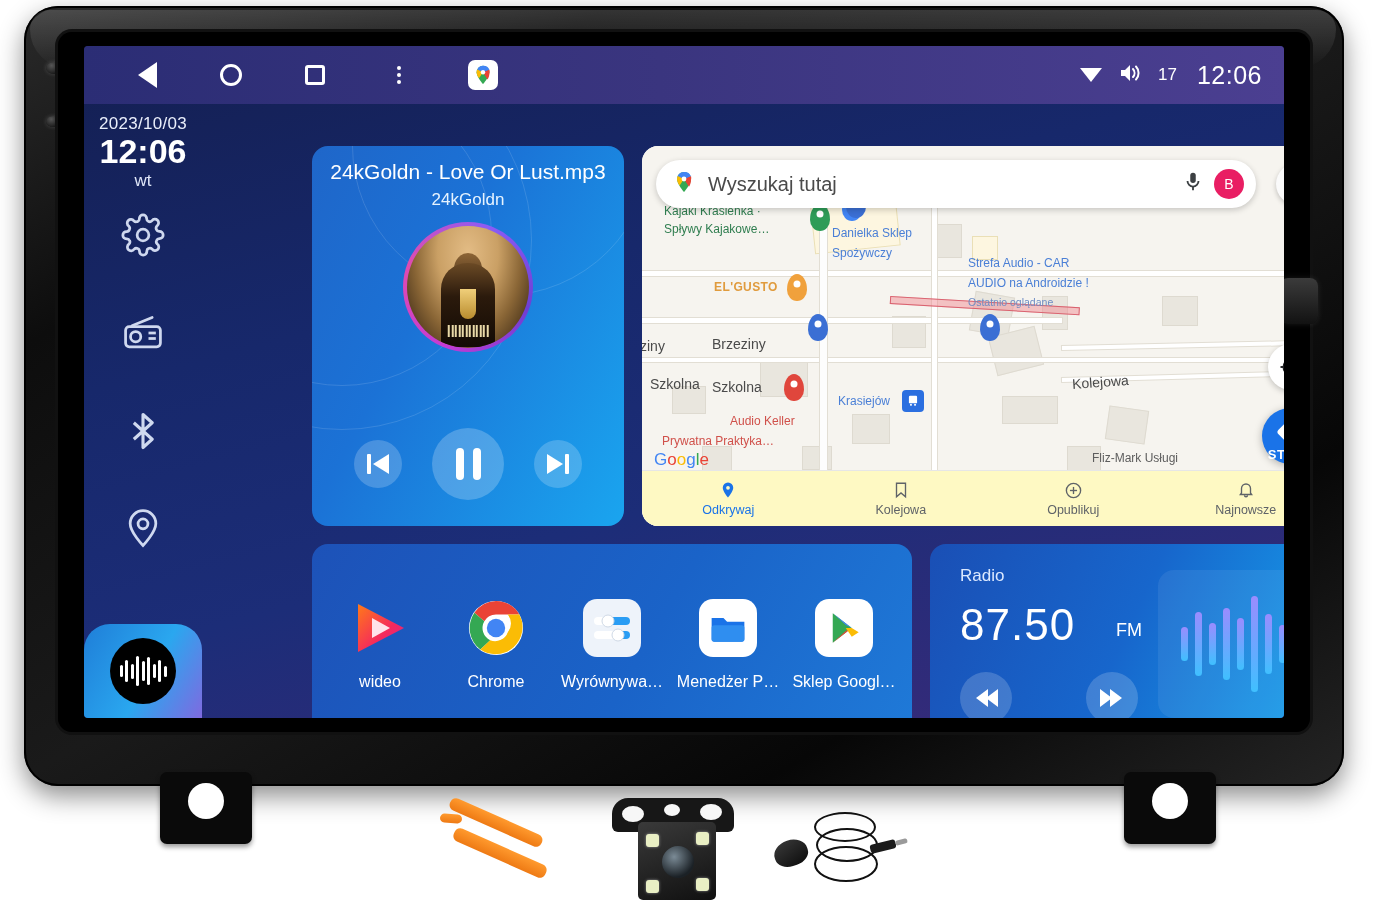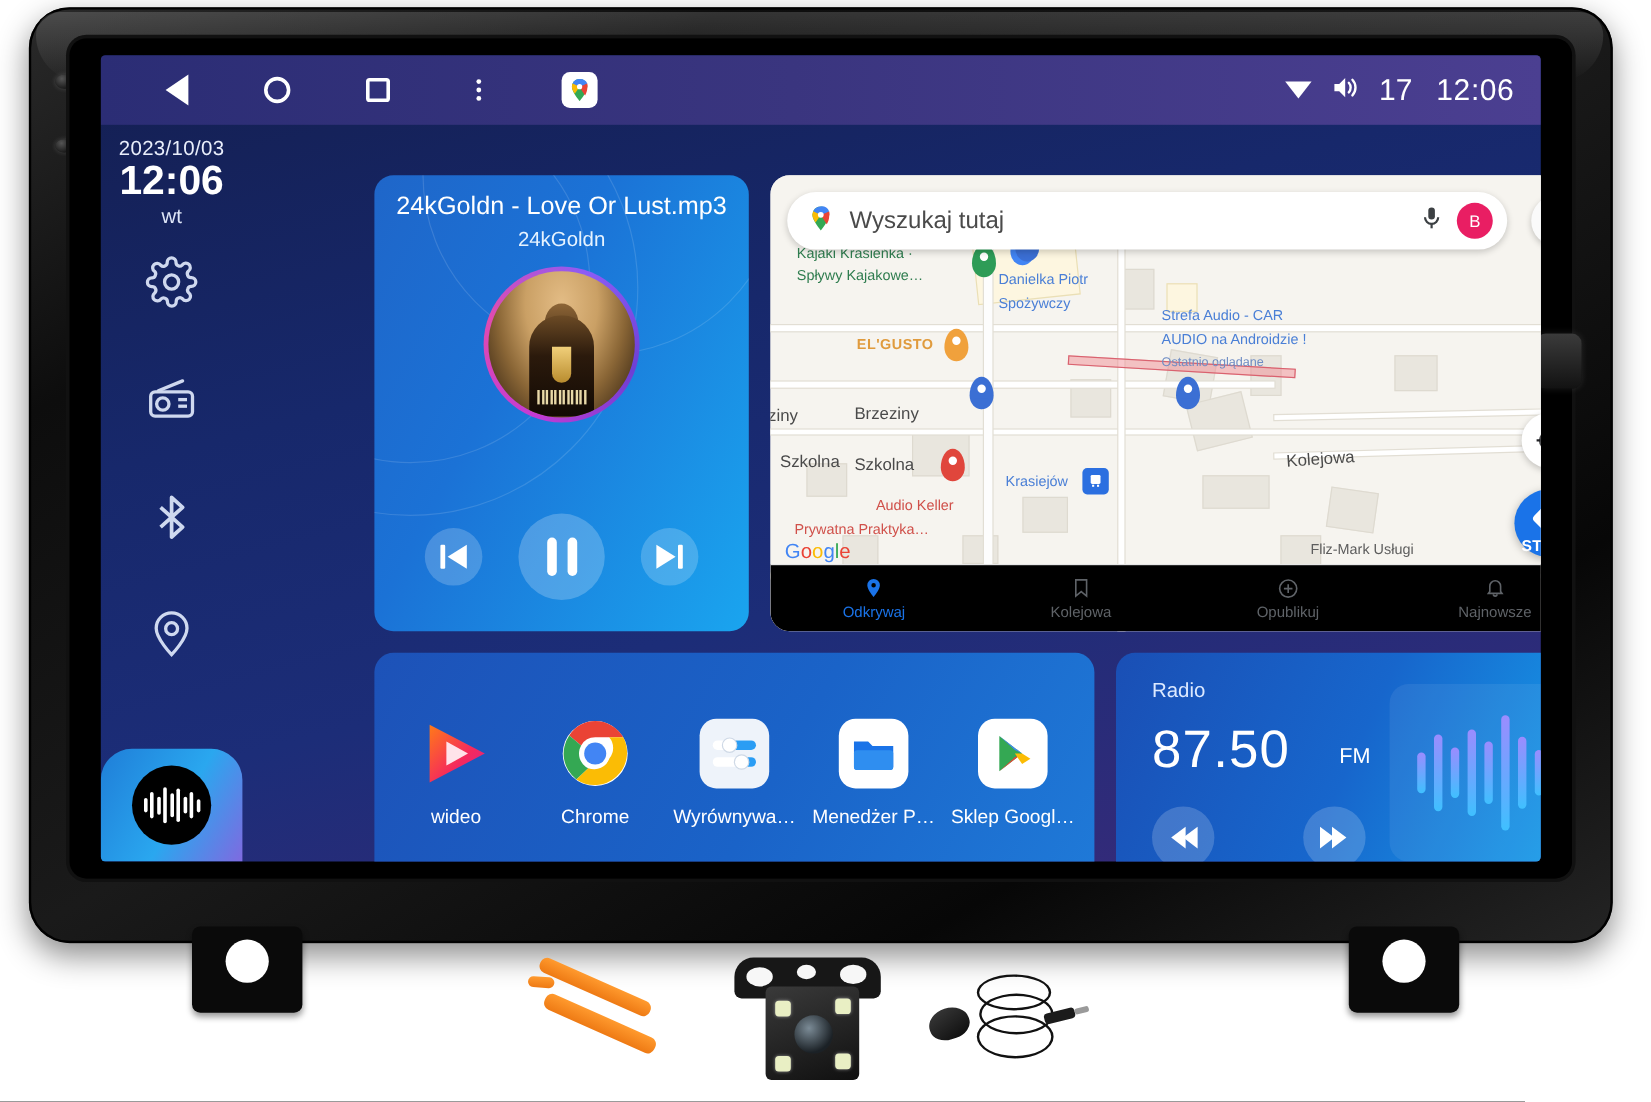--- a/index.html
+++ b/index.html
@@ -77,21 +77,21 @@
   }
   .circ-home { width:22px;height:22px;border:3px solid #fff;border-radius:50%; }
   .sq-recent { width:20px;height:20px;border:3px solid #fff;border-radius:3px; }
   .dots-more { display:flex;flex-direction:column;gap:3px;align-items:center; }
   .dots-more i { width:4px;height:4px;background:#fff;border-radius:50%; display:block; }
   .maps-chip {
     width:30px;height:30px;background:#fff;border-radius:7px;
     display:flex;align-items:center;justify-content:center;
   }
   .status-right { margin-left:auto; display:flex; align-items:center; gap: 14px; color:#fff; }
-  .status-right .vol-num { font-size: 25px; }
+  .status-right .vol-num { font-size: 17px; }
   .status-right .clock { font-size: 25px; letter-spacing:.5px; margin-left:6px; }
 
   
   #rail {
     position:absolute; left:0; top:58px; width:118px; height:614px;
     display:flex; flex-direction:column; align-items:center;
   }
   .rail-date { color:#e9eefb; font-size:17px; margin-top:10px; letter-spacing:.3px;text-align:center; }
   .rail-time { color:#fff; font-size:34px; font-weight:600; line-height:1.05; }
   .rail-day  { color:#dfe6f8; font-size:17px; margin-top:1px; }
@@ -228,21 +228,21 @@
     position:absolute; right:14px; top:262px; width:56px;height:56px;border-radius:50%;
     background:#1a73e8; display:flex;flex-direction:column;align-items:center;justify-content:center;
     box-shadow:0 2px 8px rgba(0,0,0,.28); cursor:pointer;
   }
   .start-btn .lbl { position:absolute; bottom:2px; color:#fff; font-size:13px; font-weight:700; letter-spacing:.4px; }
   .google-wm { position:absolute; left:12px; bottom:56px; font-size:17px; font-weight:500; }
   .google-wm span:nth-child(1){color:#4285f4}.google-wm span:nth-child(2){color:#ea4335}
   .google-wm span:nth-child(3){color:#fbbc05}.google-wm span:nth-child(4){color:#4285f4}
   .google-wm span:nth-child(5){color:#34a853}.google-wm span:nth-child(6){color:#ea4335}
   .map-bottomnav {
-    position:absolute; left:0; bottom:0; width:100%; height:56px; background:#000000;
+    position:absolute; left:0; bottom:0; width:100%; height:56px; background:#fef9c3;
     display:flex; align-items:center; border-top:1px solid #e6e6e6;
   }
   .mbn-item { flex:1; display:flex; flex-direction:column; align-items:center; gap:3px; cursor:pointer; }
   .mbn-item .ic { height:20px; display:flex; align-items:center; }
   .mbn-item .tx { font-size:12.5px; color:#5f6368; }
   .mbn-item.active .tx { color:#1a73e8; }
 
   
   #apps {
     left: 110px; top: 440px; width: 600px; height: 200px;
@@ -479,21 +479,21 @@
           <div class="road major" style="left:178px;top:40px;width:7px;height:300px;"></div>
           <div class="road" style="left:290px;top:40px;width:5px;height:340px;"></div>
           <div class="road" style="left:420px;top:200px;width:270px;height:4px;transform:rotate(-1.2deg);transform-origin:left center;"></div>
           <div class="road" style="left:420px;top:232px;width:270px;height:4px;transform:rotate(-1.6deg);transform-origin:left center;"></div>
           <div class="road" style="left:0;top:332px;width:690px;height:4px;"></div>
 
           <div class="rail-poly" style="left:248px;top:150px;width:190px;height:8px;transform:rotate(3.4deg)"></div>
 
           <div class="mlabel green" style="left:22px;top:58px;">Kajaki Krasieńka ·</div>
           <div class="mlabel green" style="left:22px;top:76px;">Spływy Kajakowe…</div>
-          <div class="mlabel blue" style="left:190px;top:80px;">Danielka Piotr</div>
+          <div class="mlabel blue" style="left:190px;top:80px;">Danielka Sklep</div>
           <div class="mlabel blue" style="left:190px;top:100px;">Spożywczy</div>
           <div class="mlabel blue" style="left:326px;top:110px;">Strefa Audio - CAR</div>
           <div class="mlabel blue" style="left:326px;top:130px;">AUDIO na Androidzie !</div>
           <div class="mlabel sub" style="left:326px;top:150px;">Ostatnio oglądane</div>
           <div class="mlabel orange" style="left:72px;top:134px;">EL'GUSTO</div>
           <div class="mlabel red" style="left:88px;top:268px;">Audio Keller</div>
           <div class="mlabel red" style="left:20px;top:288px;">Prywatna Praktyka…</div>
           <div class="mlabel grey" style="left:450px;top:305px;">Fliz-Mark Usługi</div>
           <div class="mlabel grey" style="left:450px;top:324px;">Glazurnicze</div>
           <div class="mlabel blue" style="left:196px;top:248px;">Krasiejów</div>

